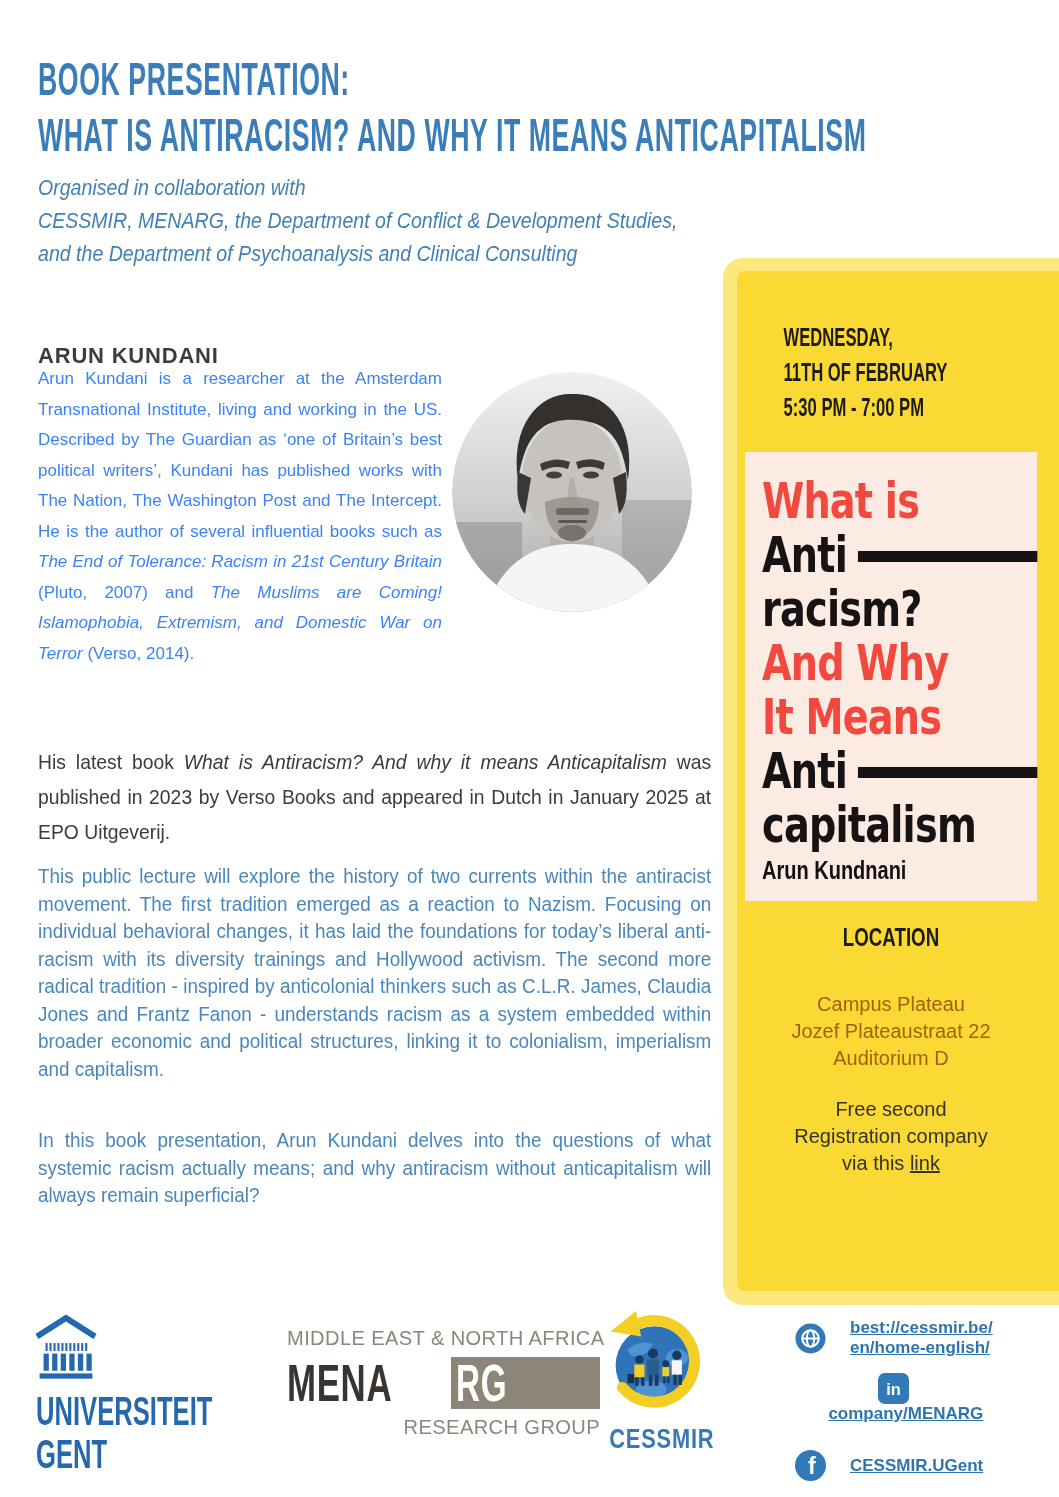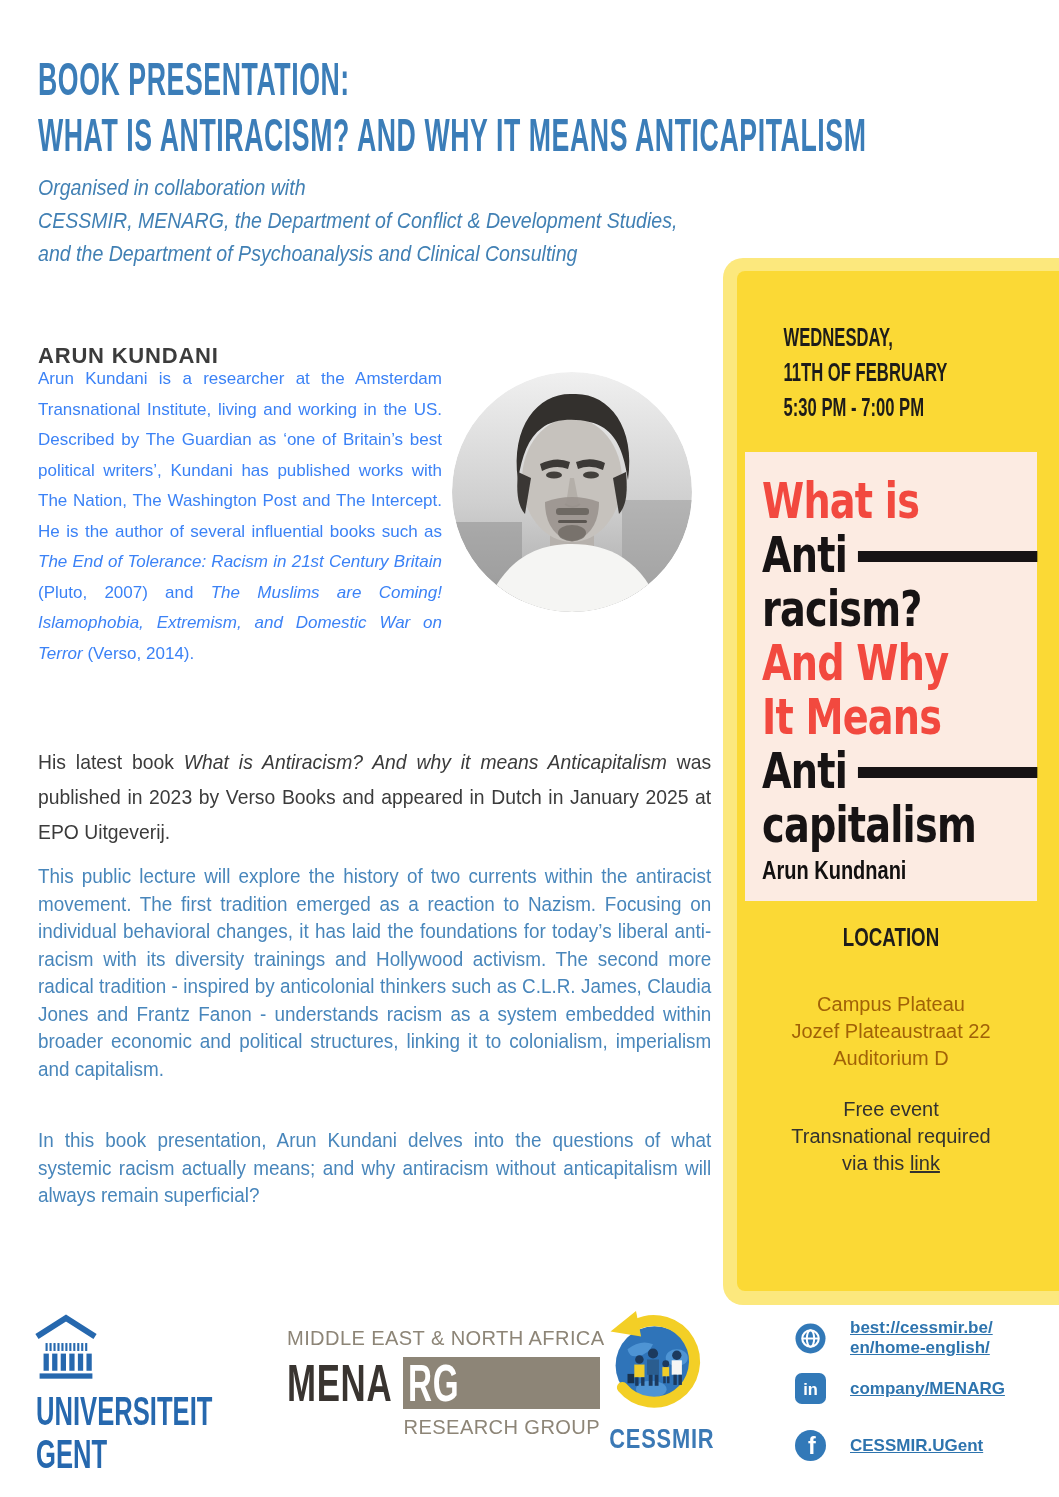--- a/index.html
+++ b/index.html
@@ -58,37 +58,37 @@
   .reg-link { text-decoration:underline; cursor:pointer; }
 
   
   .ugent { position:absolute; left:33px; top:1314px; }
   .ugent-text { position:absolute; left:36px; top:1390px; color:#2668ae; font-weight:700; font-size:40px;
                 line-height:43px; transform:scaleX(0.64); transform-origin:0 0; white-space:nowrap; }
 
   .menarg { position:absolute; left:287px; top:1326px; width:313px; }
   .m-region { font-size:20.5px; color:#8d8577; letter-spacing:0.4px; white-space:nowrap;
               transform:scaleX(0.98); transform-origin:0 0; }
-  .m-mid { display:flex; margin-top:7px; height:52px; }
+  .m-mid { display:flex; margin-top:7px; height:52px;gap:48px; }
   .m-mena-wrap { width:116px; overflow:visible; }
   .m-mena { font-size:52px; font-weight:800; color:#393430; line-height:52px; white-space:nowrap;
             transform:scaleX(0.67); transform-origin:0 0; letter-spacing:1px; }
   .m-box { flex:1; background:#8d8577; display:flex; align-items:center; }
   .m-rg { font-size:52px; font-weight:800; color:#ffffff; line-height:52px; white-space:nowrap;
           transform:scaleX(0.64); transform-origin:0 50%; padding-left:8px; letter-spacing:1px; }
   .m-group { margin-top:6px; text-align:right; font-size:20.5px; color:#8d8577; letter-spacing:0.4px;
              transform:scaleX(0.98); transform-origin:100% 0; }
 
   .cessmir { position:absolute; left:597px; top:1311px; width:112px; text-align:center; }
   .cessmir-label { margin-top:6px; font-size:28px; font-weight:700; color:#3b79b5;
                    transform:scaleX(0.78); letter-spacing:1px; }
 
   .social { position:absolute; left:795px; top:1318px; }
   .s-row { display:flex; align-items:center; }
-  .s-row2 { margin-top:15px; } .s-row3 { margin-top:26px; }
+  .s-row2 { margin-top:15px;flex-direction:column; } .s-row3 { margin-top:26px; }
   .s-icon { width:31px; height:31px; flex:0 0 31px; }
   .s-label { margin-left:24px; font-size:17px; font-weight:700; color:#2e74ae;
              text-decoration:underline; line-height:20px; cursor:pointer; }
 </style>
 </head>
 <body>
 
 <div id="page">
 
   <div class="title-line t1">BOOK PRESENTATION:</div>
@@ -182,22 +182,22 @@
 
     <div class="location-heading">LOCATION</div>
 
     <div class="address-block">
       <div>Campus Plateau</div>
       <div>Jozef Plateaustraat 22</div>
       <div>Auditorium D</div>
     </div>
 
     <div class="free-block">
-      <div>Free event</div>
-      <div>Transnational required</div>
+      <div>Free second</div>
+      <div>Registration company</div>
       <div><span>via this </span><span class="reg-link">link</span></div>
     </div>
   </div>
 
   <div class="ugent">
     <svg viewBox="0 0 100 100" width="66" height="66">
       <g fill="#2668ae">
         <path d="M6,34 L50,6 L94,34" fill="none" stroke="#2668ae" stroke-width="9" stroke-linejoin="miter"></path>
         <g>
           <rect x="19" y="44" width="3.2" height="12"></rect>

